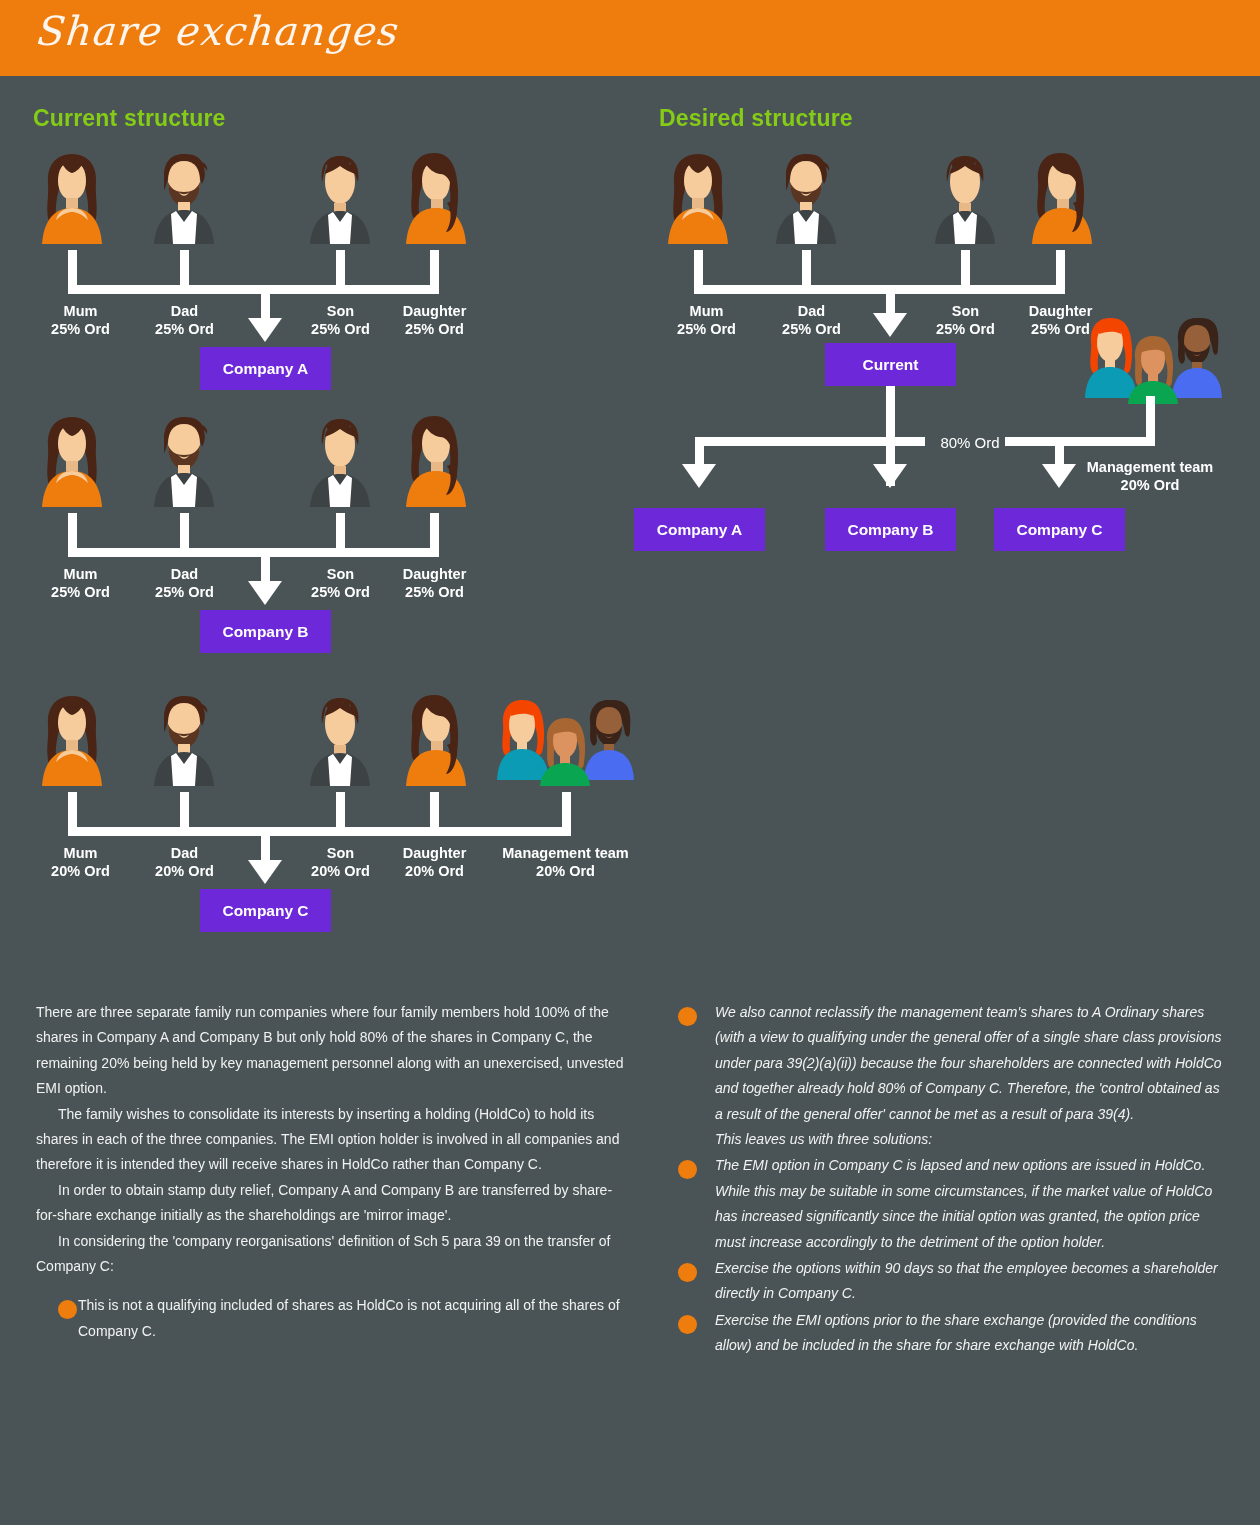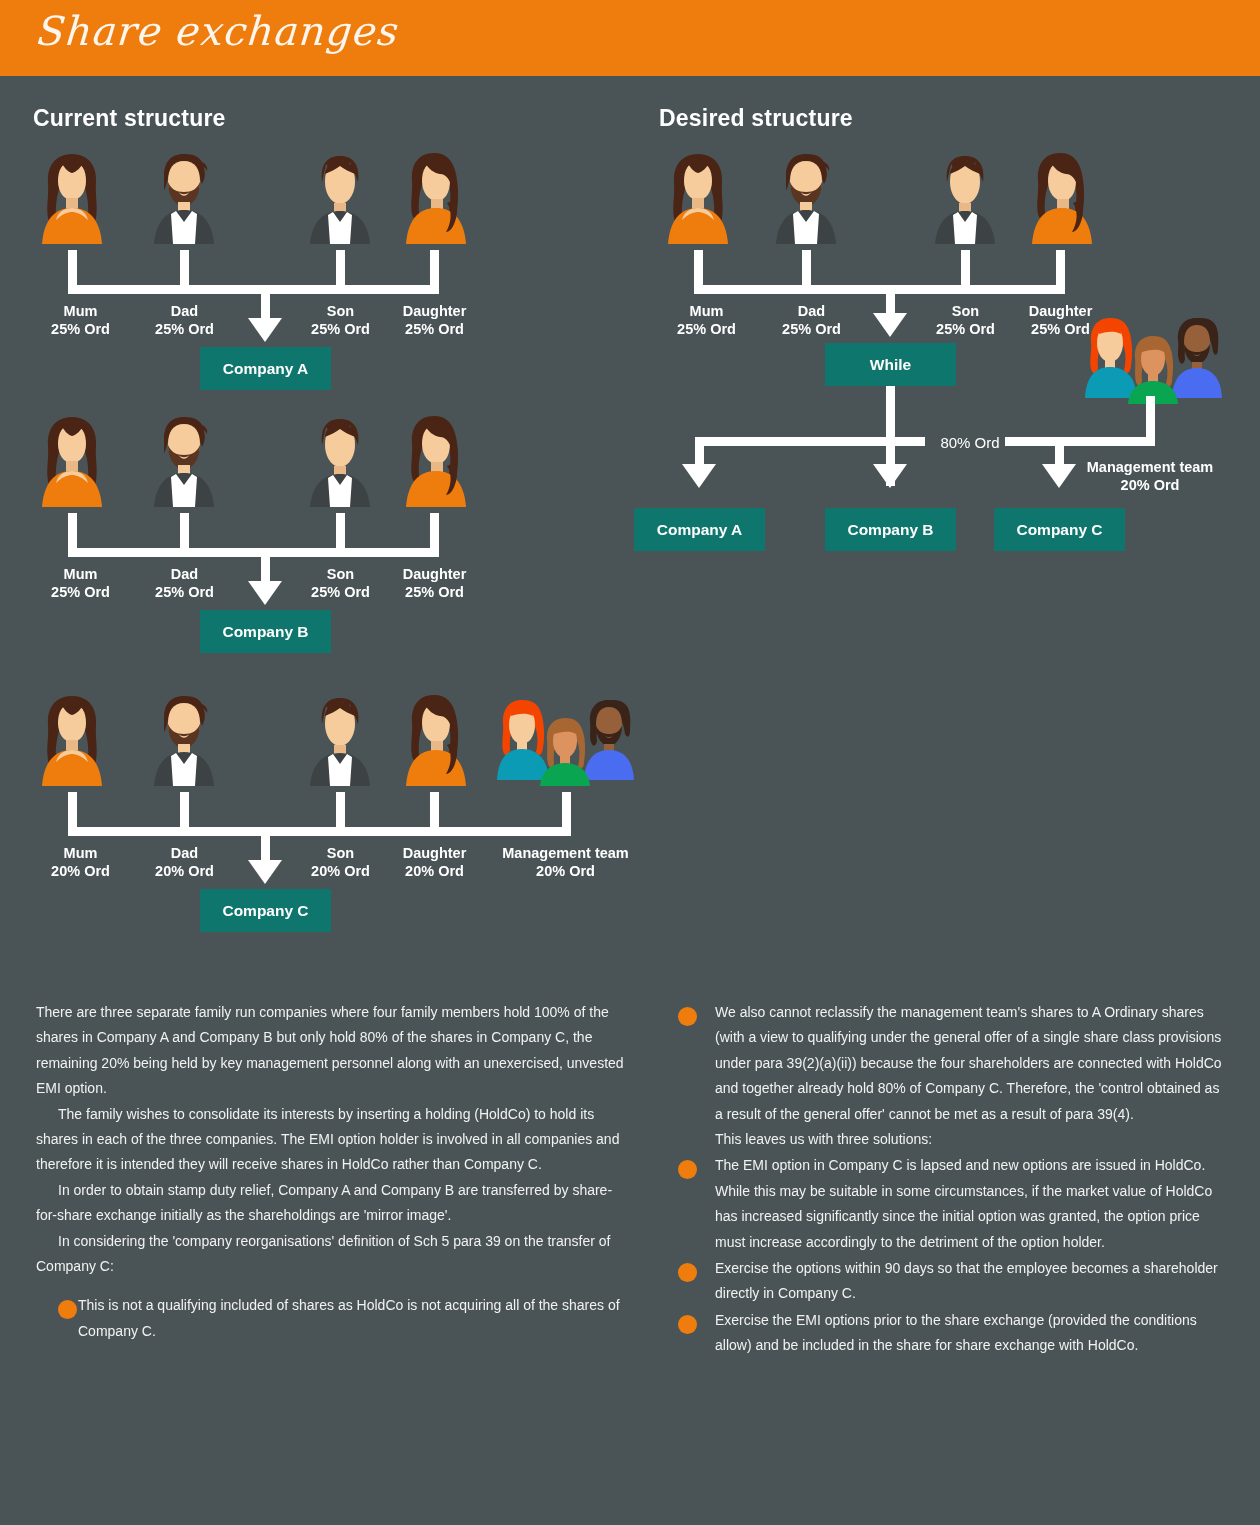--- a/index.html
+++ b/index.html
@@ -22,21 +22,21 @@
     font-style:italic;
     font-size:40px;
     font-weight:400;
     color:#fdf6ef;
     letter-spacing:1px;
     transform:skewX(-6deg);
   }
   
   .sec-title{
     position:absolute;
-    font-size:23px;font-weight:bold;color:#ffffff;
+    font-size:23px;font-weight:bold;color:#84cc16;
     letter-spacing:.2px;
   }
   #sec-current{left:33px;top:105px;}
   #sec-desired{left:659px;top:105px;}
 
   
   .avatar{position:absolute;width:68px;height:96px;}
   .avatar svg{display:block;width:68px;height:96px;}
   .team{position:absolute;width:146px;height:92px;}
   .team svg{display:block;width:146px;height:92px;}
@@ -55,29 +55,29 @@
   
   .lbl{
     position:absolute;text-align:center;
     font-size:14.5px;line-height:18px;color:#ffffff;
     white-space:nowrap;
   }
   .lbl b{font-weight:bold;display:block;}
 
   
   .cbox{
-    position:absolute;background:#0f766e;
+    position:absolute;background:#6d28d9;
     display:flex;align-items:center;justify-content:center;
     font-size:15.5px;font-weight:bold;color:#ffffff;
   }
 
   
   .col{position:absolute;font-size:14px;line-height:25.4px;color:#f2f2f2;}
   #col-left{left:36px;top:1000px;width:590px;}
-  #col-right{left:678px;top:1000px;width:552px;}
+  #col-right{left:678px;top:1000px;width:552px;font-style:italic;}
   .para{margin:0 0 0 0;text-indent:22px;}
   .para.first{text-indent:0;}
   ul.bullets{list-style:none;margin:14px 0 0 0;padding:0;}
   ul.bullets.tight{margin-top:0;}
   ul.bullets li{
     position:relative;padding-left:42px;margin-bottom:1px;
   }
   ul.bullets li .dot{
     position:absolute;left:22px;top:7px;
     width:19px;height:19px;border-radius:50%;background:#ee7d0e;
@@ -354,21 +354,21 @@
 </div>
 <div class="lbl" style="left:918px;top:302px;width:95px;">
   <b>Son</b>
   <b>25% Ord</b>
 </div>
 <div class="lbl" style="left:1013px;top:302px;width:95px;">
   <b>Daughter</b>
   <b>25% Ord</b>
 </div>
 
-<div class="cbox" style="left:825px;top:343px;width:131px;height:43px;">While</div>
+<div class="cbox" style="left:825px;top:343px;width:131px;height:43px;">Current</div>
 
 <div class="team" style="left:1080px;top:312px;">
     <svg viewBox="0 0 146 92">
       <use href="#av-team"></use>
     </svg>
   </div>
 
 <div class="bar vstub" style="left:886px;top:386px;height:100px;"></div>
 <div class="bar hbar" style="left:695px;top:437px;width:230px;"></div>
 <div class="bar hbar" style="left:1005px;top:437px;width:150px;"></div>

